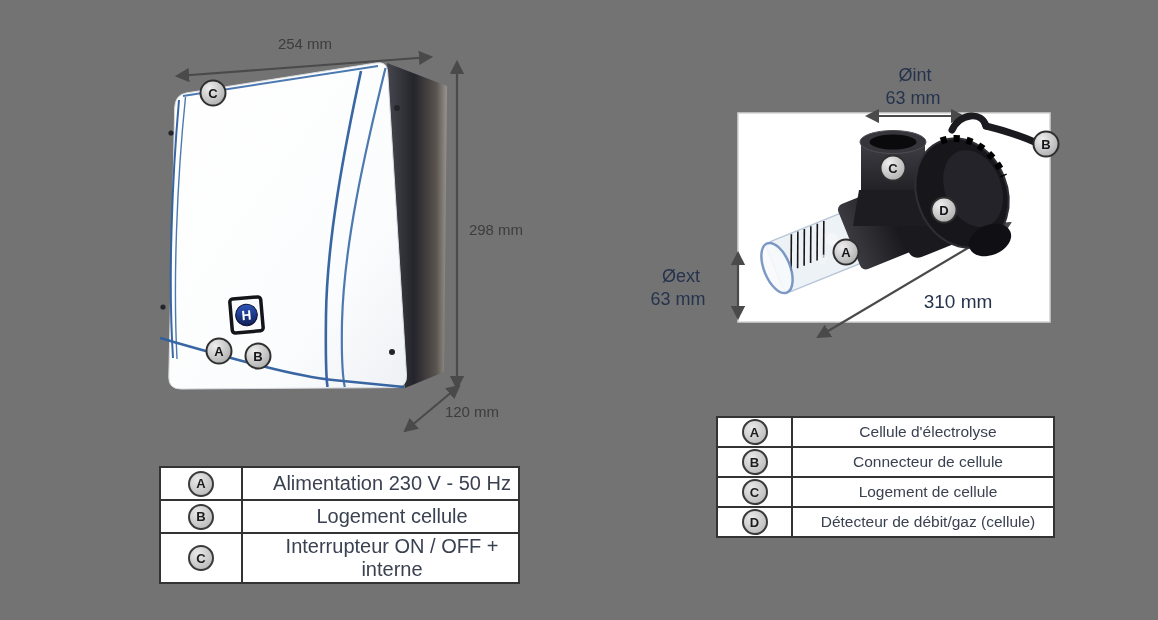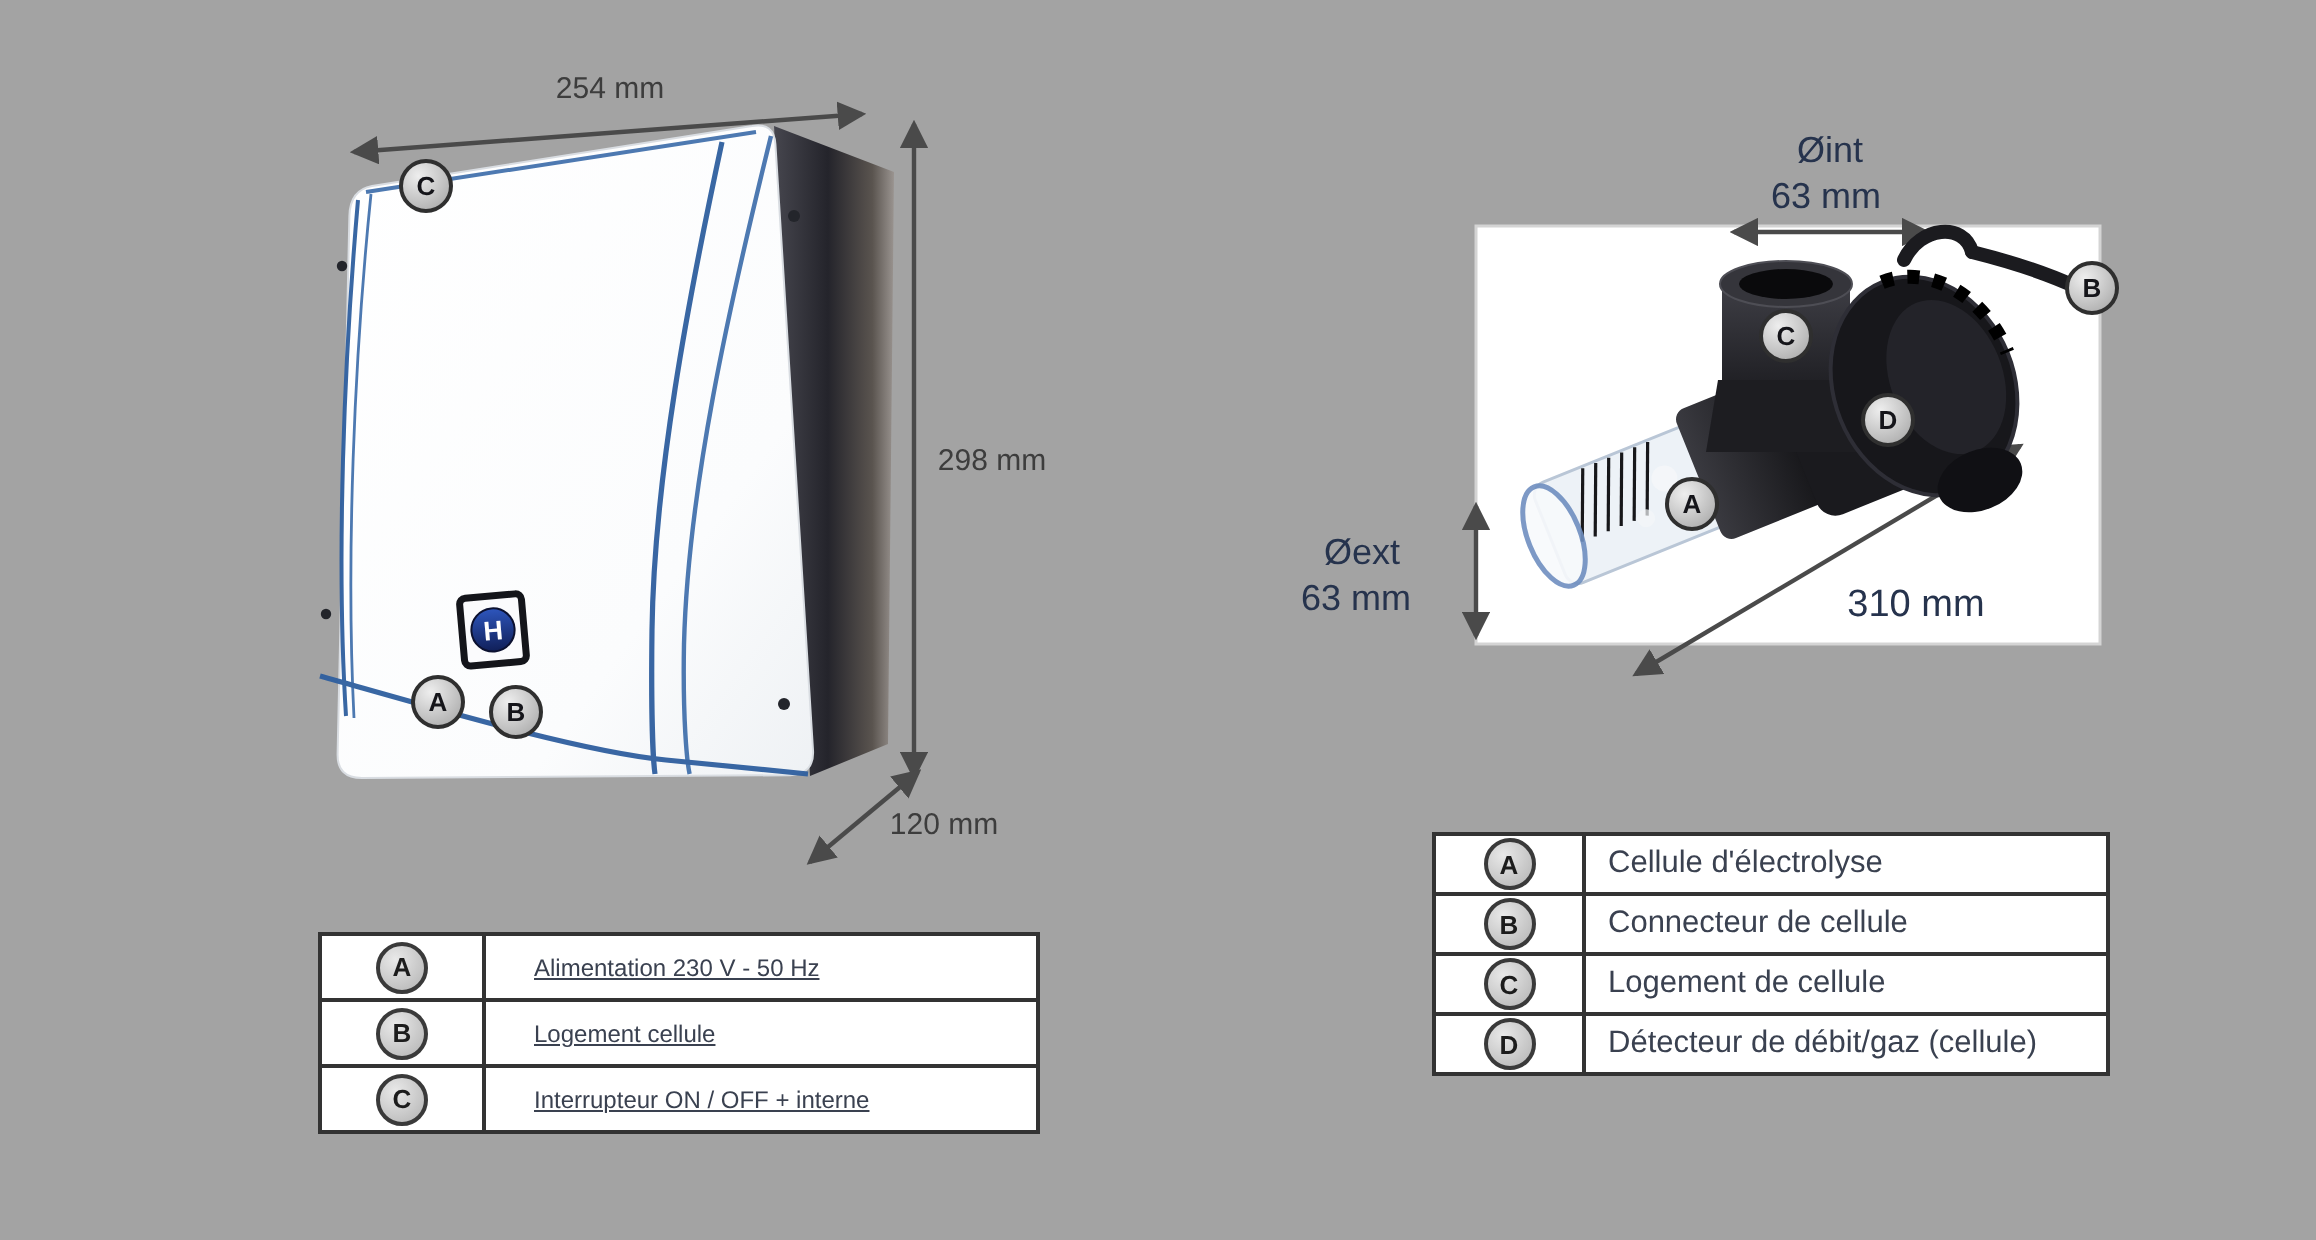--- a/index.html
+++ b/index.html
@@ -1,36 +1,36 @@
 <!DOCTYPE html>
 <html><head>
 <meta charset="utf-8">
 <style>
   html,body{margin:0;padding:0;background:#fff;}
-  .page{position:relative;width:1158px;height:620px;background:#a3a3a3;overflow:hidden;
+  .page{position:relative;width:1158px;height:620px;background:#737373;overflow:hidden;
         font-family:"Liberation Sans",sans-serif;}
   svg{position:absolute;overflow:visible;}
   svg text{font-family:"Liberation Sans",sans-serif;}
 
   
   .dim-left{fill:#3d3d3d;font-size:15px;}
   .dim-right{fill:#26334d;font-size:18px;}
   .dim-right-big{fill:#26334d;font-size:19px;}
   .dim-line{stroke:#4a4a4a;stroke-width:2.2;fill:none;}
 
   
   .badge-circle{fill:url(#badgeG);stroke:#2f2f2f;stroke-width:2;}
   .badge-letter{font-size:13px;font-weight:bold;fill:#15151a;text-anchor:middle;}
 
   
   table.spec-table{position:absolute;border-collapse:collapse;background:#fff;}
-  table.spec-table td{border:2px solid #333;vertical-align:middle;}
+  table.spec-table td{border:2px solid #333;vertical-align:middle;text-align:center;}
   .left-table{left:159px;top:466px;width:361px;}
   .left-table td.badge-cell{width:78px;text-align:center;height:29px;}
-  .left-table td.label-cell{padding-left:24px;font-size:12px;color:#3a4150;text-decoration:underline;}
+  .left-table td.label-cell{padding-left:24px;font-size:20px;color:#3a4150;}
   .right-table{left:716px;top:416px;width:339px;}
   .right-table td.badge-cell{width:71px;text-align:center;height:26px;}
   .right-table td.label-cell{padding-left:11px;font-size:15.5px;color:#3a4150;}
 
   .tbl-badge{display:inline-flex;align-items:center;justify-content:center;
      width:22px;height:22px;border-radius:50%;
      background:radial-gradient(circle at 35% 30%, #e9e9e9, #b2b2b2);
      border:2px solid #3a3a3a;font-size:13px;font-weight:bold;color:#1c1c1c;}
 
   .caption{position:absolute;left:716px;top:555px;width:260px;text-align:center;

